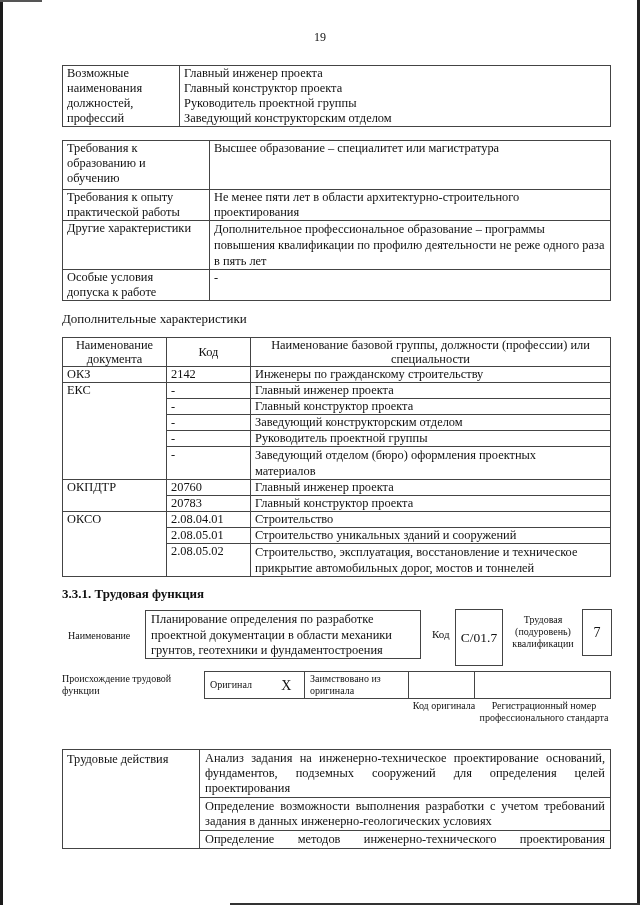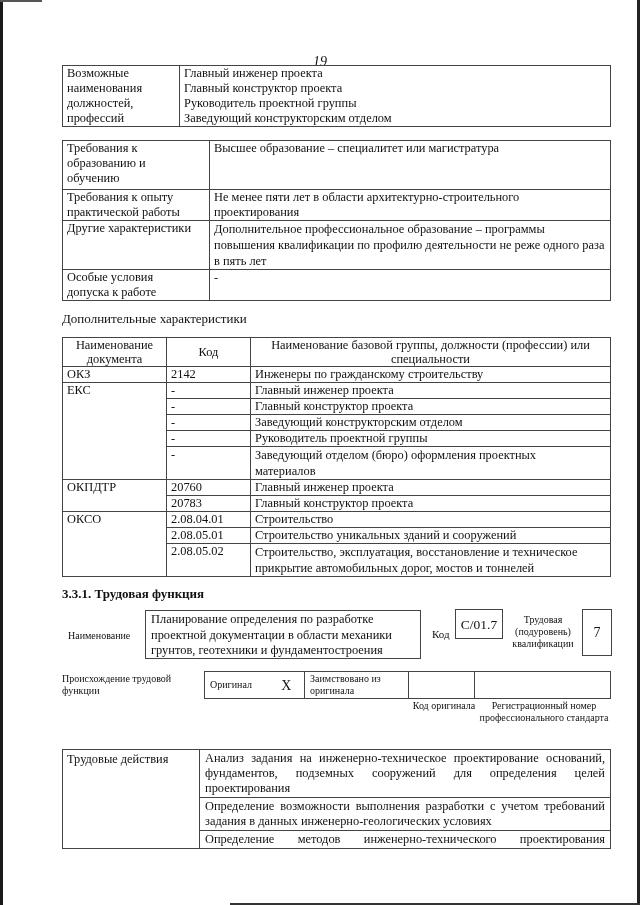--- a/index.html
+++ b/index.html
@@ -10,21 +10,21 @@
     color: #111;
     font-size: 12.4px;
     line-height: 15px;
   }
   .scan-edge-left { position: absolute; left: 0; top: 0; width: 3px; height: 905px; background: #1a1a1a; }
   .scan-edge-top { position: absolute; left: 0; top: 0; width: 42px; height: 2px; background: #555; }
   .scan-edge-right { position: absolute; right: 0; top: 0; width: 3px; height: 905px; background: #222; }
   .scan-edge-bottom { position: absolute; left: 230px; bottom: 0; width: 410px; height: 2px; background: #333; }
 
   .abs { position: absolute; }
-  .page-num { left: 0; width: 640px; top: 54px; text-align: center; font-size: 14px; font-style: italic; }
+  .page-num { left: 0; width: 640px; top: 30px; text-align: center; font-size: 12px; }
 
   table { border-collapse: collapse; position: absolute; }
   td { border: 1px solid #444; vertical-align: top; padding: 0 4px; }
 
   #t1 { left: 62px; top: 65px; width: 549px; }
   #t1 td.lbl { width: 117px; }
   #t2 { left: 62px; top: 140px; width: 549px; }
   #t2 td.lbl { width: 147px; }
 
   .section-sub { left: 62px; top: 311px; font-size: 13px; }
@@ -35,21 +35,21 @@
   #t3 .c2 { width: 84px; }
   #t3 .hdr { text-align: center; vertical-align: middle; line-height: 14px; }
 
   .tf-title { left: 62px; top: 586px; font-weight: bold; font-size: 13px; }
 
   .small-lbl { font-size: 10px; line-height: 12px; }
   .box { position: absolute; border: 1px solid #444; }
   .name-lbl { left: 68px; top: 630px; }
   .name-box { left: 145px; top: 610px; width: 276px; height: 49px; padding: 1px 5px; line-height: 15.5px; }
   .kod-lbl { left: 432px; top: 627px; font-size: 11px; }
-  .kod-box { left: 455px; top: 609px; width: 48px; height: 30px; display: flex; align-items: center; justify-content: center; font-size: 13.5px; text-align: right; }
+  .kod-box { left: 455px; top: 609px; width: 48px; height: 57px; display: flex; align-items: center; justify-content: center; font-size: 13.5px; text-align: right; }
   .lvl-lbl { left: 507px; top: 614px; width: 72px; text-align: center; }
   .lvl-box { left: 582px; top: 609px; width: 30px; height: 47px; display: flex; align-items: center; justify-content: center; font-size: 14px; }
 
   .orig-lbl { left: 62px; top: 673px; width: 140px; }
   #t4 { left: 204px; top: 671px; width: 407px; height: 28px; }
   #t4 td { vertical-align: middle; padding: 0 5px; }
   .x-mark { font-size: 14px; }
   .code-cap { left: 410px; top: 700px; width: 68px; text-align: center; }
   .reg-cap { left: 478px; top: 700px; width: 132px; text-align: center; }
 

